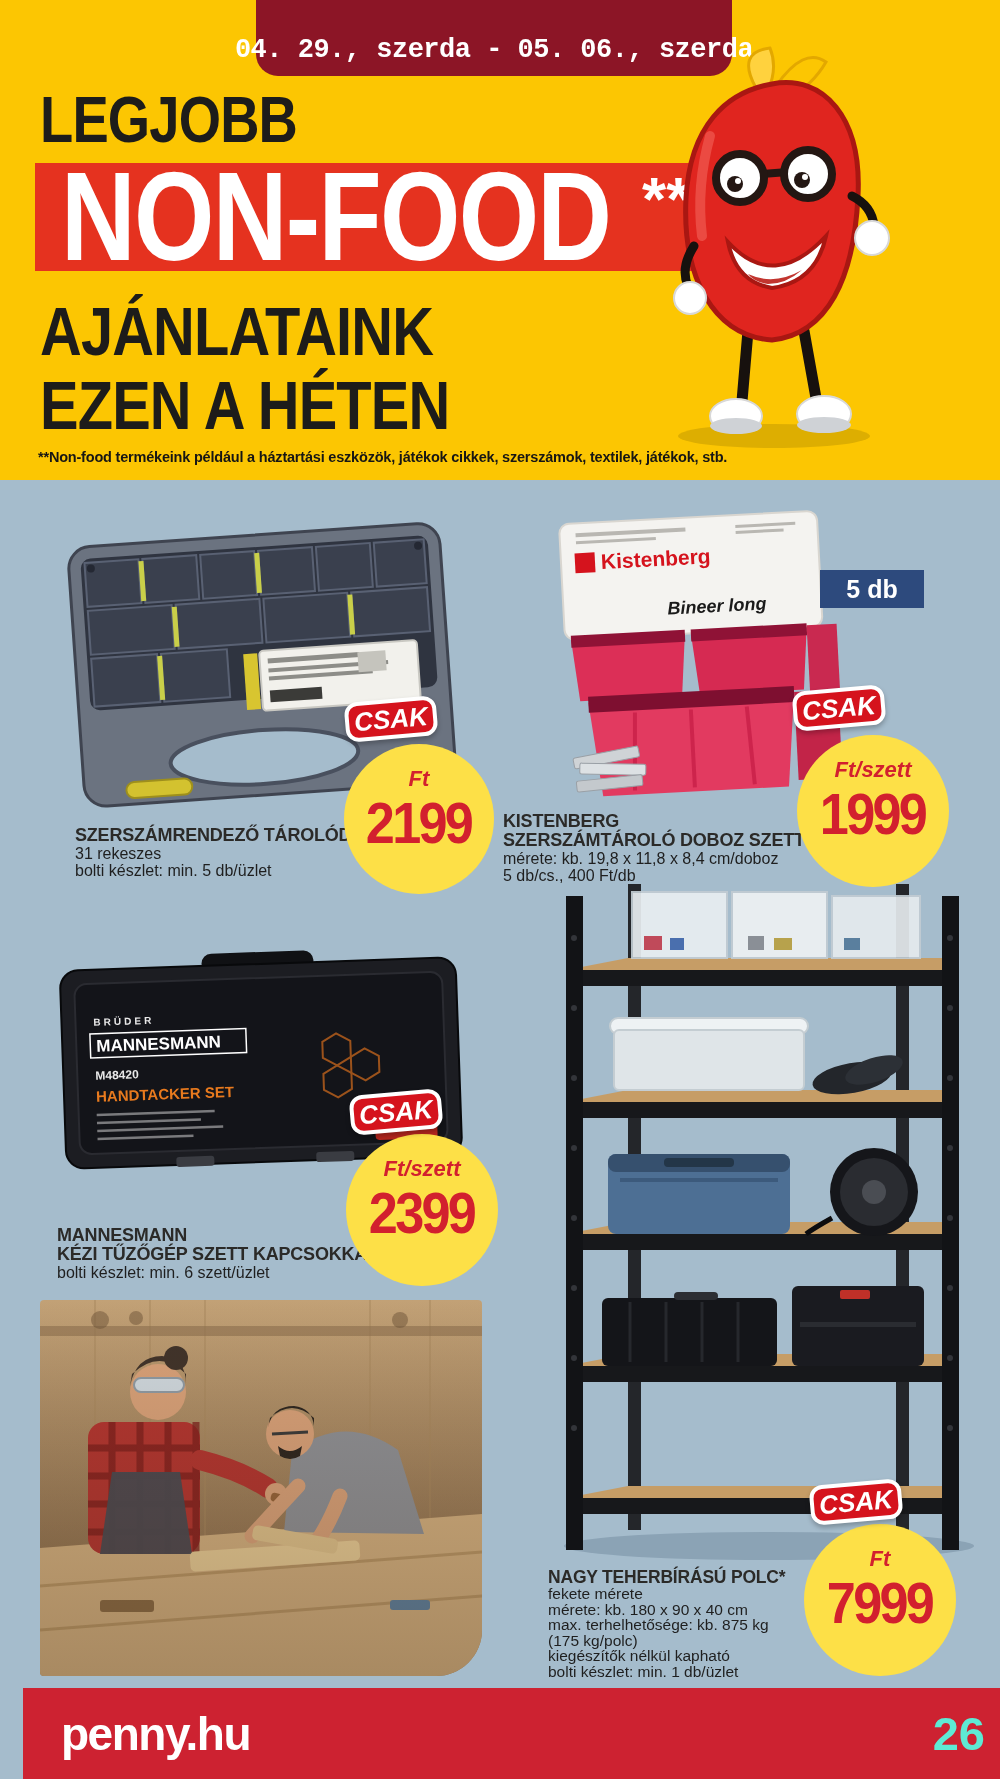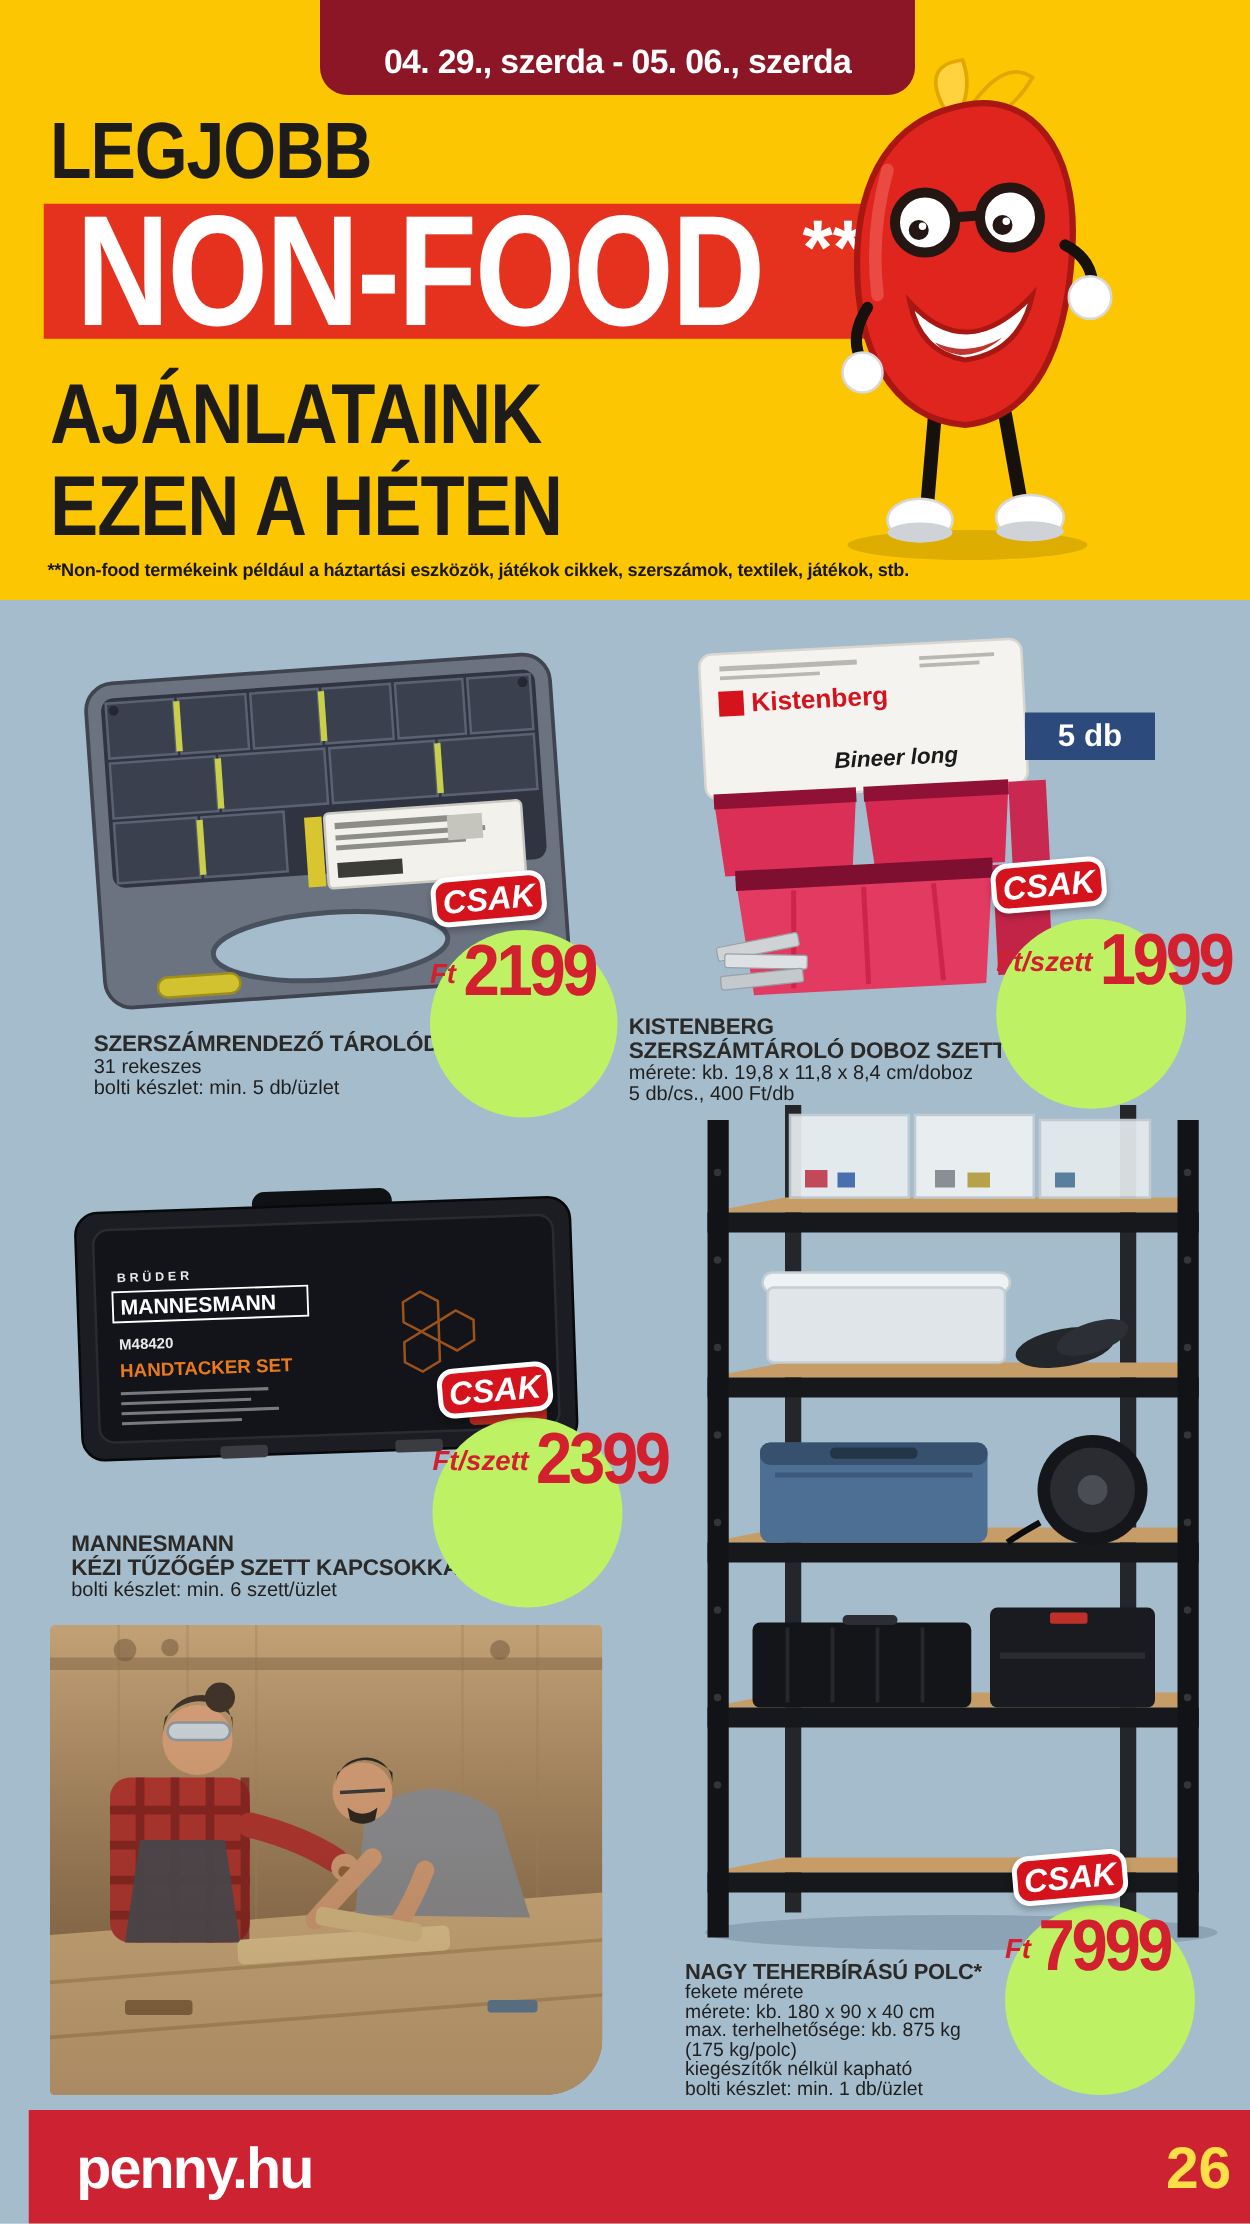--- a/index.html
+++ b/index.html
@@ -8,61 +8,61 @@
     background:#a5bccc;font-family:"Liberation Sans","DejaVu Sans",sans-serif;
     -webkit-font-smoothing:antialiased;
   }
   
   .hd{position:absolute;left:0;top:0;width:1000px;height:480px;background:#fcc602;}
   .date-banner{
     position:absolute;left:256px;top:0;width:476px;height:76px;background:#8c1526;
     border-radius:0 0 22px 22px;display:flex;align-items:flex-end;justify-content:center;
     padding-bottom:11px;box-sizing:border-box;
   }
-  .date-banner span{color:#fff;font-weight:700;font-size:27px;letter-spacing:-0.5px;white-space:nowrap;}
+  .date-banner span{color:#fff;font-weight:700;font-size:27px;letter-spacing:-0.5px;white-space:nowrap;font-family:Liberation Mono, monospace;}
   .t-big{position:absolute;color:#1d1c1a;font-weight:900;line-height:1;margin:0;
     transform:scaleX(.85);transform-origin:left center;letter-spacing:-1px;white-space:nowrap;}
   .t1{left:40px;top:88px;font-size:64px;}
   .t3{left:40px;top:297px;font-size:68px;}
   .t4{left:40px;top:371px;font-size:68px;}
   .nonfood-band{position:absolute;left:35px;top:163px;width:697px;height:108px;background:#e5321f;
     display:flex;align-items:center;padding-left:24px;box-sizing:border-box;justify-content:center;}
   .nf{color:#fff;font-weight:900;font-size:126px;line-height:.9;letter-spacing:-2px;
     transform:scaleX(.82);transform-origin:left center;white-space:nowrap;}
   .nf-mark{position:absolute;left:642px;top:168px;color:#fff;font-weight:900;font-size:62px;line-height:1;}
   .footnote{position:absolute;left:38px;top:449px;width:680px;margin:0;
     font-size:14.5px;font-weight:700;color:#171614;white-space:nowrap;letter-spacing:-0.2px;}
   
   .csak{
     position:absolute;width:92px;height:40px;background:#d5131d;border:4px solid #fff;
     border-radius:13px;display:flex;align-items:center;justify-content:center;
     transform:rotate(-5deg);box-shadow:0 3px 5px rgba(0,0,0,.25);z-index:6;box-sizing:border-box;
   }
   .csak span{color:#fff;font-weight:900;font-style:italic;font-size:26px;letter-spacing:0;}
-  .price-circle{position:absolute;width:150px;height:150px;border-radius:50%;background:#bef264;
-    display:flex;flex-direction:row;z-index:5;}
+  .price-circle{position:absolute;width:150px;height:150px;border-radius:50%;background:#fde047;
+    display:flex;flex-direction:column;align-items:center;z-index:5;}
   .price-unit{margin-top:24px;font-size:22px;font-weight:900;font-style:italic;color:#d2202e;line-height:1;}
   .price-value{margin-top:4px;font-size:58px;font-weight:900;color:#d2202e;line-height:1;
     letter-spacing:-3px;transform:scaleX(.9);}
   .count-badge{position:absolute;left:820px;top:531px;width:104px;height:38px;background:#2d4a7d;
     display:flex;align-items:center;justify-content:center;z-index:4;margin-top:39px;}
   .count-badge span{color:#fff;font-weight:900;font-size:25px;}
   .ptext{position:absolute;z-index:4;}
   .p-name{font-size:18px;font-weight:800;color:#2b2a28;line-height:19px;white-space:nowrap;letter-spacing:-0.2px;}
   .p-detail{font-size:16px;font-weight:400;color:#1f1f1f;line-height:17px;white-space:nowrap;}
   .ptext.small .p-name{font-size:17.5px;line-height:18px;}
   .ptext.small .p-detail{font-size:15.5px;line-height:15.5px;}
   .img{position:absolute;z-index:2;}
   .photo{position:absolute;left:40px;top:1300px;width:442px;height:376px;z-index:2;
     border-radius:4px 4px 46px 4px;overflow:hidden;}
   
   .ft{position:absolute;left:0;top:1688px;width:1000px;height:91px;background:#cd2231;
     display:flex;align-items:center;justify-content:space-between;padding:0 38px;box-sizing:border-box;z-index:8;margin-left:23px;}
   .ft .site{color:#fff;font-weight:900;font-size:46px;letter-spacing:-1.5px;}
-  .ft .pagenum{color:#fde047;font-weight:900;font-size:47px;}
+  .ft .pagenum{color:#5eead4;font-weight:900;font-size:47px;}
   svg text{font-family:"Liberation Sans","DejaVu Sans",sans-serif;}
 </style>
 </head>
 <body>
 
 <div class="page">
 
   <div class="hd">
     <div class="date-banner">
       <span>04. 29., szerda - 05. 06., szerda</span>

